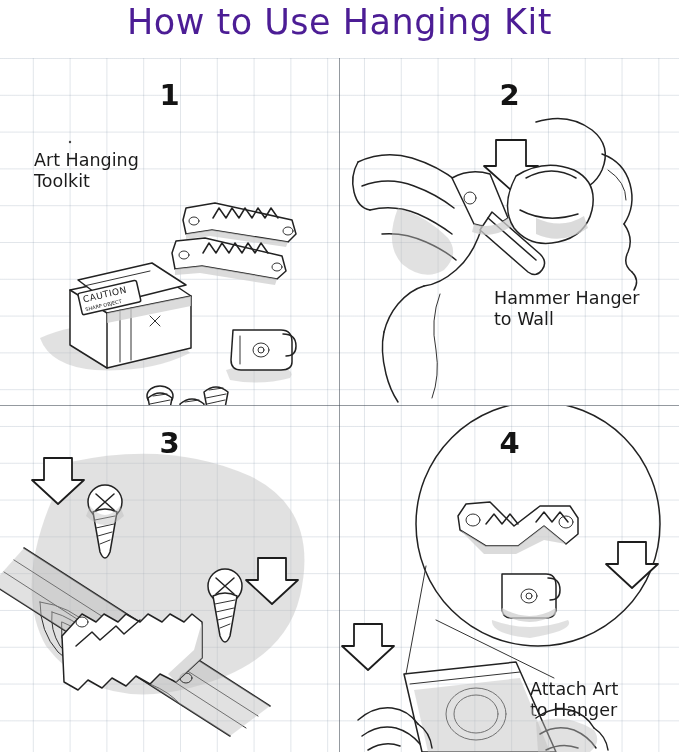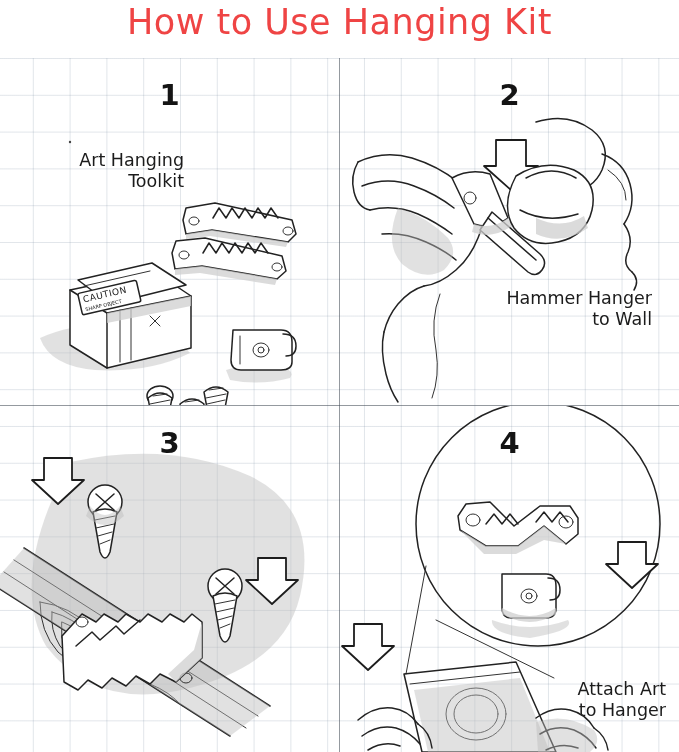--- a/index.html
+++ b/index.html
@@ -22,21 +22,21 @@
   
   #title {
     position: absolute;
     top: 2px;
     left: 0;
     width: 679px;
     text-align: center;
     font-size: 35px;
     font-weight: 400;
     letter-spacing: 0.5px;
-    color: #ef4444;
+    color: #4c1d95;
     font-family: "DejaVu Sans", sans-serif;
   }
 
   
   #grid-area {
     position: absolute;
     top: 58px;
     left: 0;
     width: 679px;
     height: 694px;
@@ -89,25 +89,25 @@
     color: #141414;
     font-family: "DejaVu Sans", sans-serif;
   }
 
   .caption {
     position: absolute;
     font-size: 17.5px;
     line-height: 1.22;
     color: #1b1b1b;
     font-family: "DejaVu Sans", sans-serif;
-    text-align: right;
+    text-align: left;
     white-space: pre-line;
   }
   #cap-1 { left: 34px;  top: 92px;  width: 150px; }
-  #cap-2 { left: 132px; top: 230px; width: 180px; }
+  #cap-2 { left: 154px; top: 230px; width: 180px; }
   #cap-3 { left: 120px; top: 100px; width: 140px; }
   #cap-4 { left: 190px; top: 273px; width: 136px; }
 
   .art { position: absolute; inset: 0; }
 
   svg { display: block; }
   .ink { fill: none; stroke: #222; stroke-width: 1.5; stroke-linecap: round; stroke-linejoin: round; }
   .ink-thin { fill: none; stroke: #333; stroke-width: 1; stroke-linecap: round; stroke-linejoin: round; }
   .ink-fillw { fill: #ffffff; stroke: #222; stroke-width: 1.5; stroke-linejoin: round; }
   .shade { fill: #cfcfcf; stroke: none; opacity: .75; }

